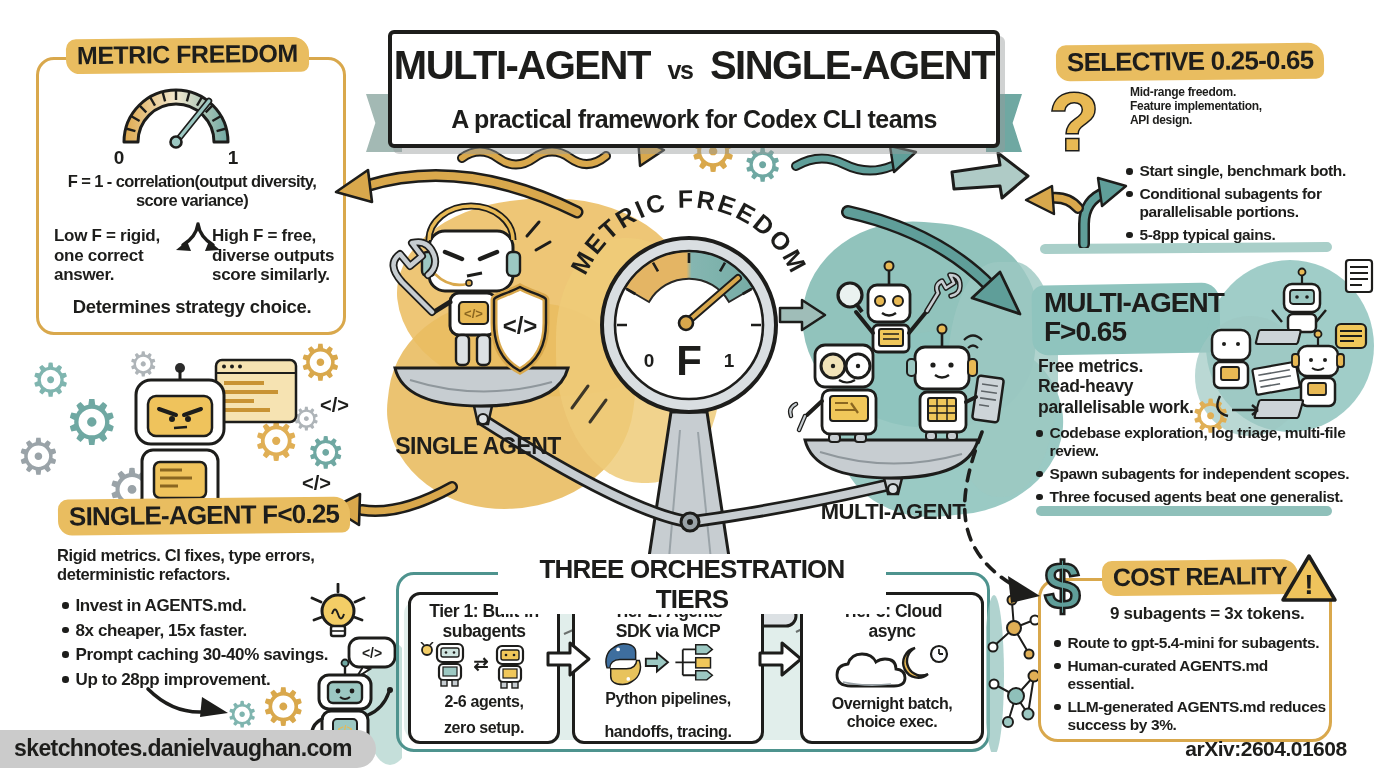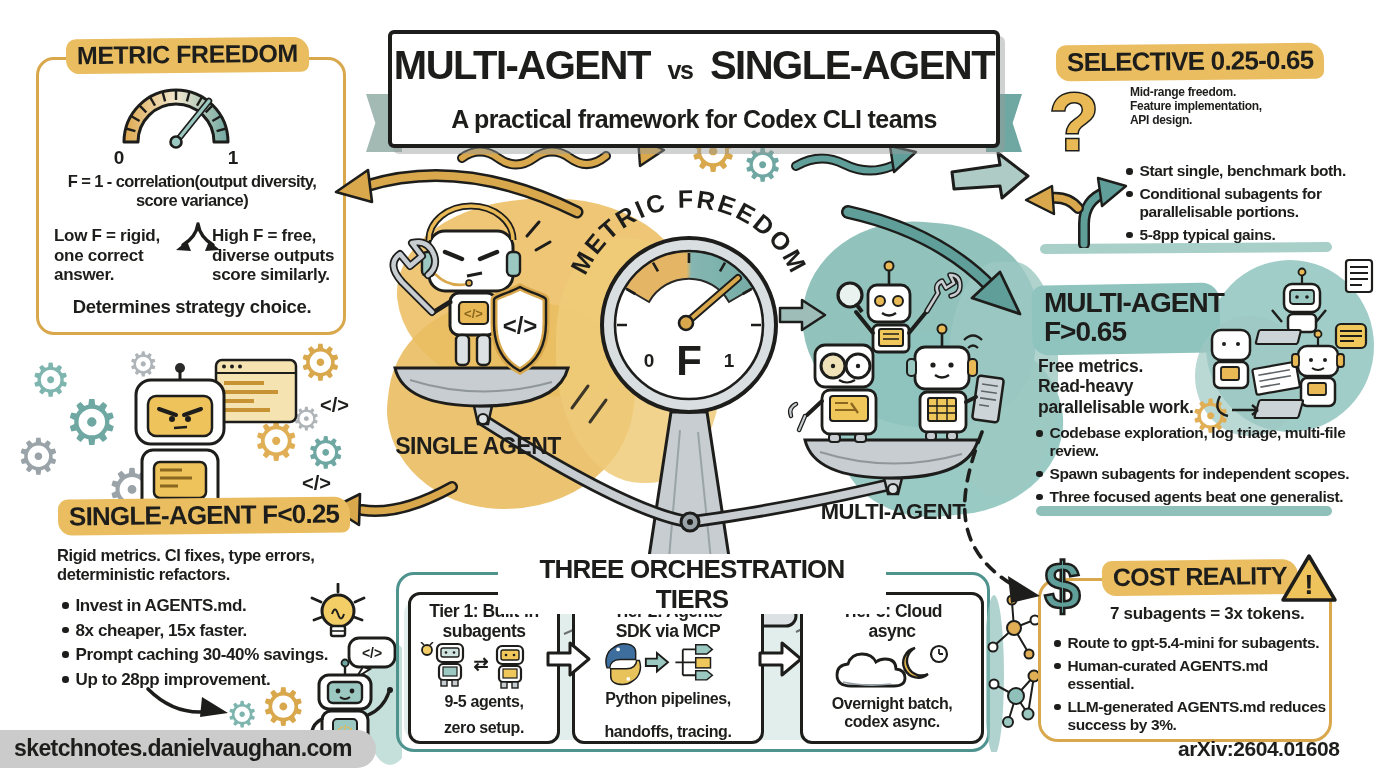--- a/index.html
+++ b/index.html
@@ -507,21 +507,21 @@
         <rect x="0" y="0" width="26" height="18" rx="5" fill="#fff" stroke="#1d1d1b" stroke-width="2.2"></rect>
         <rect x="4" y="4" width="18" height="10" rx="2" fill="#F0C75A" stroke="#1d1d1b" stroke-width="1.4"></rect>
         <circle cx="9" cy="9" r="1.3" fill="#1d1d1b"></circle>
           <circle cx="17" cy="9" r="1.3" fill="#1d1d1b"></circle>
         <rect x="2" y="20" width="22" height="16" rx="4" fill="#fff" stroke="#1d1d1b" stroke-width="2.2"></rect>
         <rect x="6" y="23" width="14" height="9" fill="#F0C75A" stroke="#1d1d1b" stroke-width="1.2"></rect>
         <rect x="4" y="36" width="6" height="6" fill="#C7CDD1" stroke="#1d1d1b" stroke-width="1.4"></rect>
         <rect x="15" y="36" width="6" height="6" fill="#C7CDD1" stroke="#1d1d1b" stroke-width="1.4"></rect>
       </g>
     </svg>
-    <div class="cap">9-5 agents,</div>
+    <div class="cap">2-6 agents,</div>
     <div class="cap" style="margin-top:8px">zero setup.</div>
   </div>
 
   <svg class="arrows" style="left:546px;top:638px;z-index:4" width="46" height="42" viewBox="0 0 46 42">
     <polygon points="2,15 24,15 24,5 43,21 24,37 24,27 2,27" fill="#fff" stroke="#1d1d1b" stroke-width="3" stroke-linejoin="round"></polygon>
   </svg>
 
   <div class="card" style="left:572px;top:592px;width:192px;height:152px">
     <div class="t1">Tier 2: Agents</div>
     <div class="t1">SDK via MCP</div>
@@ -556,21 +556,21 @@
       <g>
         <circle cx="112" cy="12" r="8" fill="#fff" stroke="#1d1d1b" stroke-width="2.2"></circle>
         <path d="M112,12 v-5 M112,12 h4" stroke="#1d1d1b" stroke-width="1.8"></path>
       </g>
       <g>
         <path d="M24,44 q-14,0 -14,-11 q0,-10 11,-11 q3,-10 14,-10 q10,0 14,8 q4,-3 9,-3 q11,0 11,10 q9,1 9,9 q0,8 -11,8 z" fill="#fff" stroke="#1d1d1b" stroke-width="2.8"></path>
         <path d="M16,40 q22,5 48,2" stroke="#9AA3A8" stroke-width="1.6" fill="none"></path>
       </g>
     </svg>
     <div class="cap">Overnight batch,</div>
-    <div class="cap" style="margin-top:0">codex async.</div>
+    <div class="cap" style="margin-top:0">choice exec.</div>
   </div>
 
   <svg class="scene" style="left:986px;top:580px" width="62" height="172" viewBox="0 0 62 172">
     <ellipse cx="8" cy="95" rx="10" ry="80" fill="#8FC0BA" opacity=".7"></ellipse>
     <g stroke="#1d1d1b" stroke-width="2">
       <path d="M28,48 L26,22 M28,48 L48,40 M28,48 L42,72 M28,48 L8,66" fill="none"></path>
       <circle cx="28" cy="48" r="7" fill="#E0AF55"></circle>
         <circle cx="26" cy="20" r="4.5" fill="#E0AF55"></circle>
       <circle cx="49" cy="40" r="4.5" fill="#fff"></circle>
         <circle cx="43" cy="74" r="4.5" fill="#E0AF55"></circle>
@@ -586,33 +586,33 @@
     </g>
   </svg>
 
   <div class="scene" style="left:1038px;top:578px;width:294px;height:164px;border:3.5px solid #D9A84C;border-radius:20px"></div>
   <div class="txt" style="left:1044px;top:548px;font-size:66px;font-weight:700;color:#5F9E99;-webkit-text-stroke:2.5px #1d1d1b;z-index:4">$</div>
   <div class="txt hl" style="left:1102px;top:560px;font-size:25px;letter-spacing:-0.8px">COST REALITY</div>
   <svg class="scene" style="left:1280px;top:552px;z-index:4" width="58" height="52" viewBox="0 0 58 52">
     <polygon points="29,4 55,48 3,48" fill="#EFC35C" stroke="#1d1d1b" stroke-width="3.5" stroke-linejoin="round"></polygon>
     <text x="29" y="42" font-size="28" font-weight="700" text-anchor="middle" fill="#1d1d1b">!</text>
   </svg>
-  <div class="txt" style="left:1110px;top:604px;width:220px;font-size:17px">7 subagents = 3x tokens.</div>
+  <div class="txt" style="left:1110px;top:604px;width:220px;font-size:17px">9 subagents = 3x tokens.</div>
   <div class="txt" style="left:1054px;top:634px;width:272px;font-size:15.5px;letter-spacing:-0.4px">
     <div class="bul">
         <span class="dot"></span>
         <span><span>Route to </span><span class="bb">gpt-5.4-mini</span><span> for subagents.</span></span>
       </div>
     <div class="bul">
         <span class="dot"></span>
         <span><span>Human-curated </span><span class="bb">AGENTS.md</span><span> essential.</span></span>
       </div>
     <div class="bul">
         <span class="dot"></span>
         <span><span>LLM-generated </span><span class="bb">AGENTS.md</span><span> reduces success by 3%.</span></span>
       </div>
   </div>
 
   <div class="scene" style="left:0;top:730px;width:376px;height:38px;background:#CBCBCB;border-radius:0 19px 19px 0"></div>
   <div class="txt" style="left:14px;top:735px;font-size:23px;letter-spacing:-0.6px">sketchnotes.danielvaughan.com</div>
-  <div class="txt" style="left:1178px;top:737px;width:176px;text-align:left;font-size:21px;letter-spacing:-0.5px">arXiv:2604.01608</div>
+  <div class="txt" style="left:1178px;top:737px;width:176px;text-align:center;font-size:21px;letter-spacing:-0.5px">arXiv:2604.01608</div>
 
 </div>
 
 </body></html>

